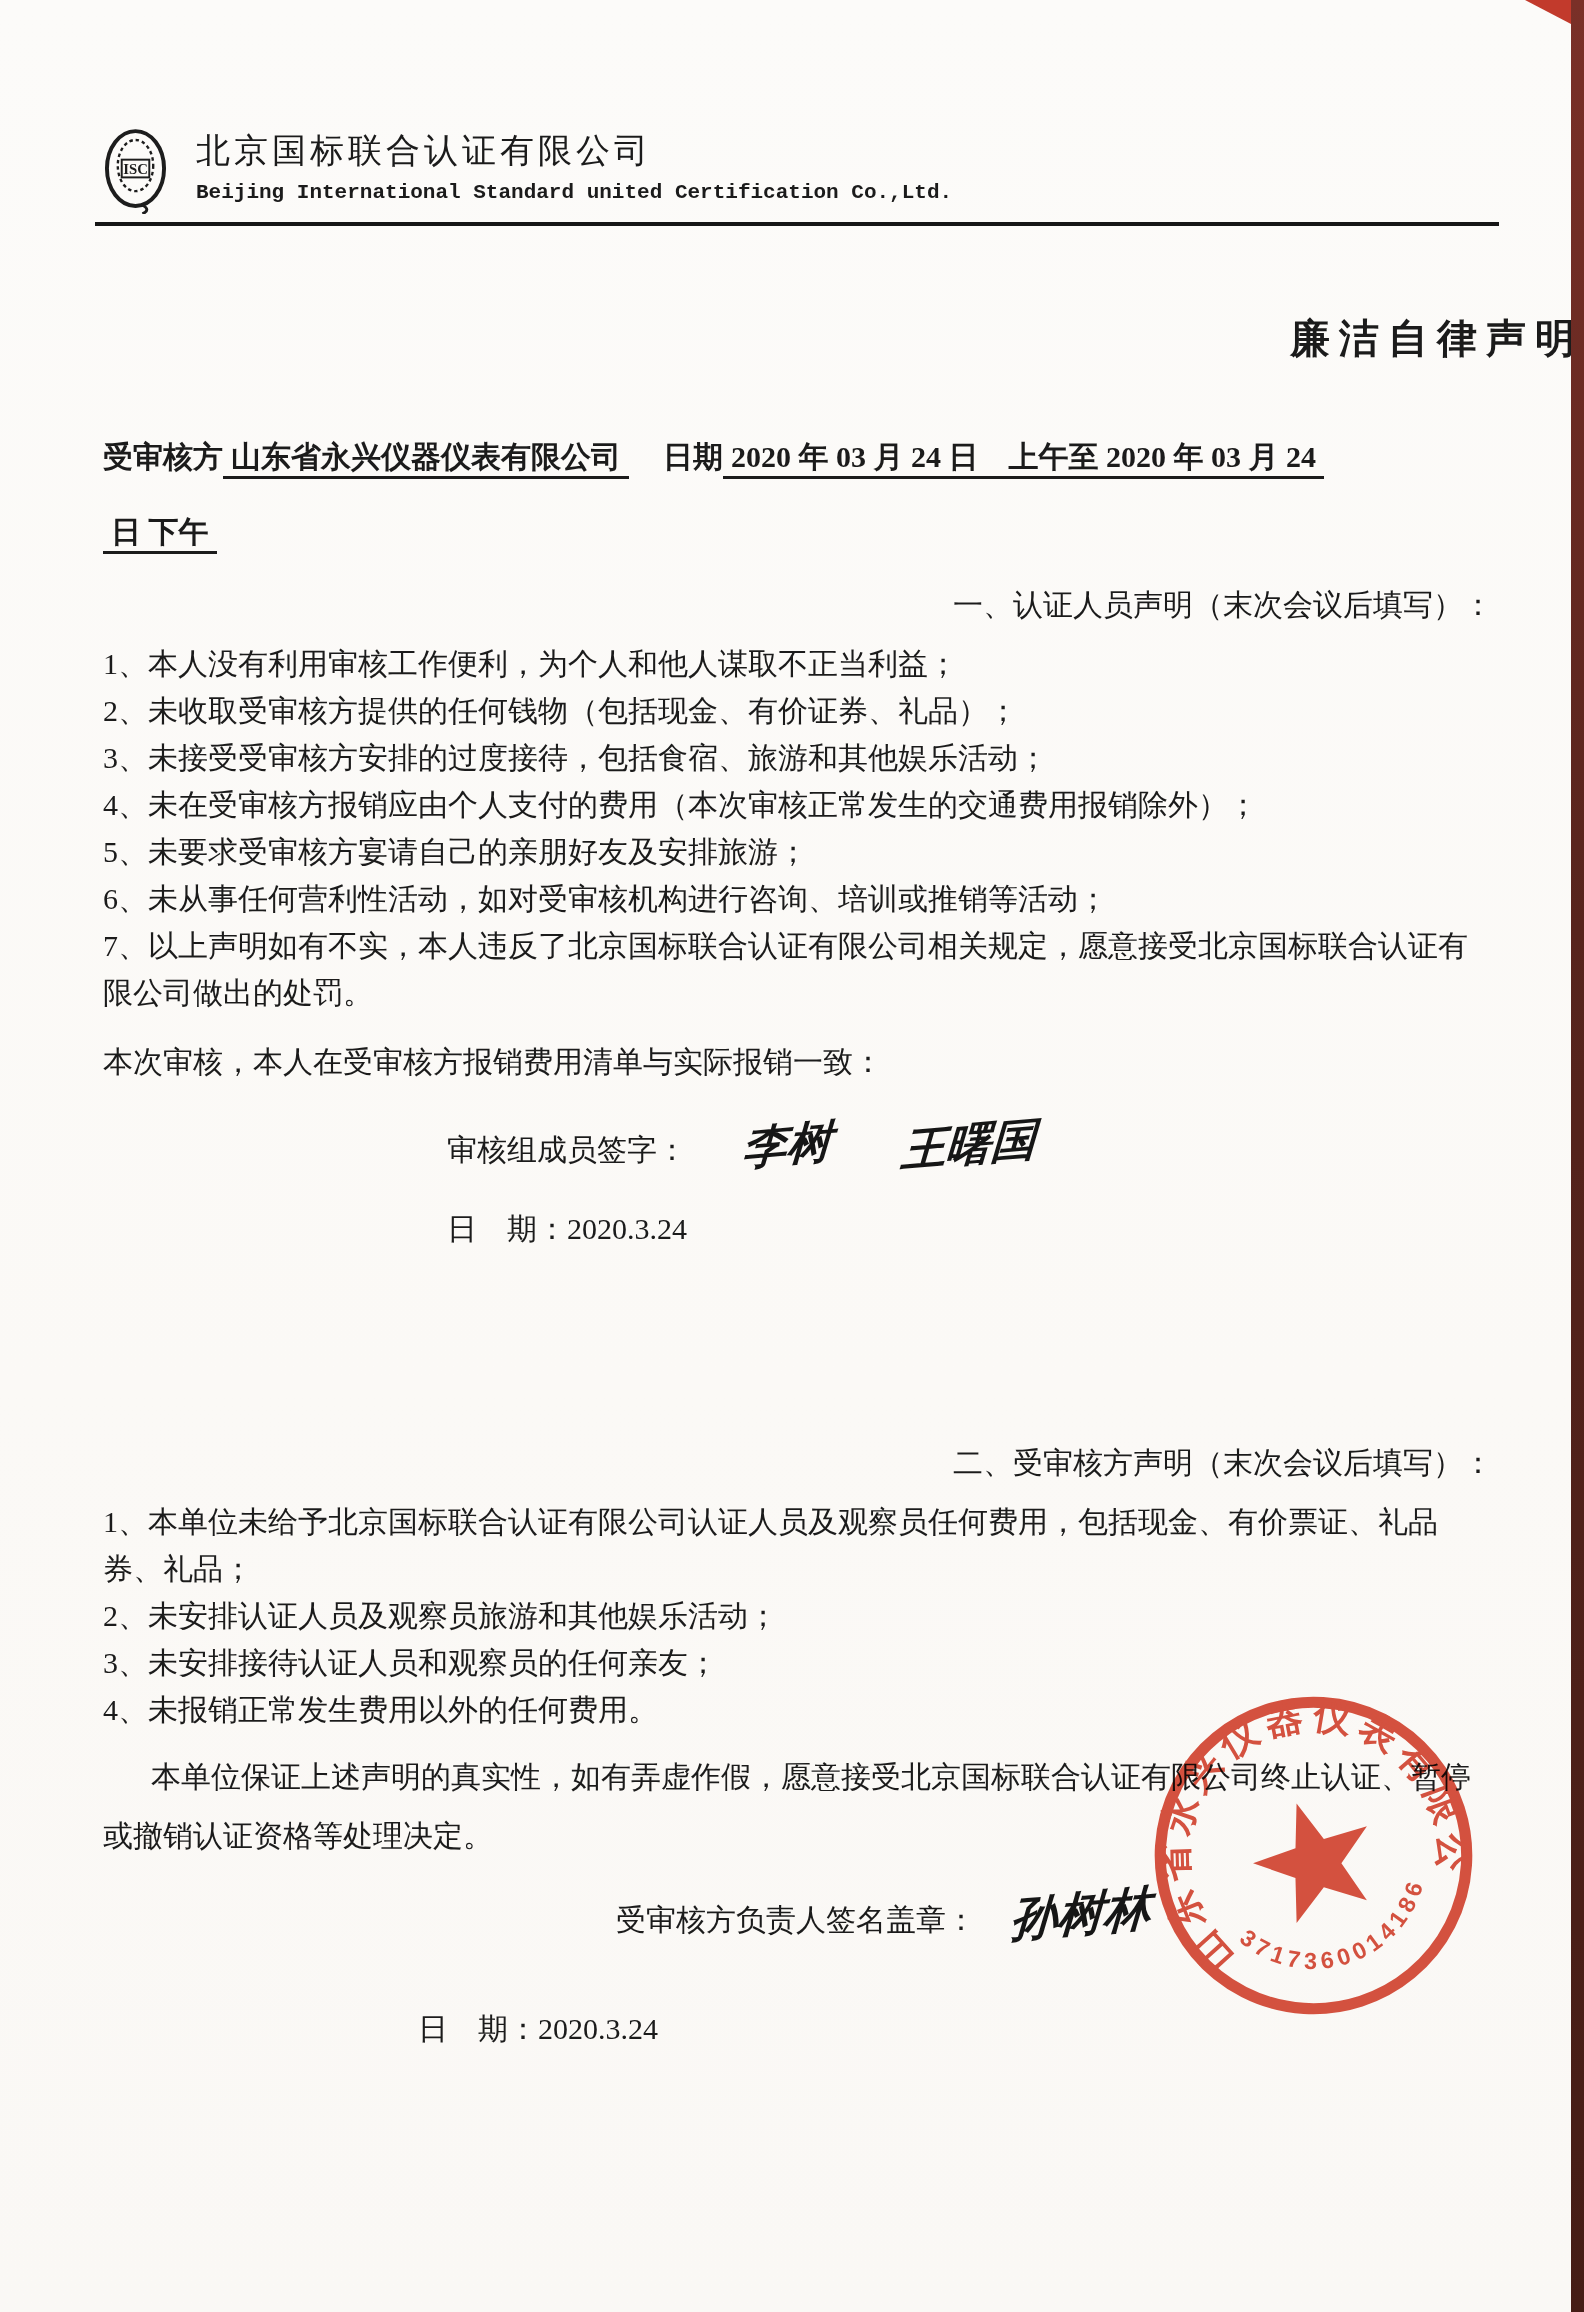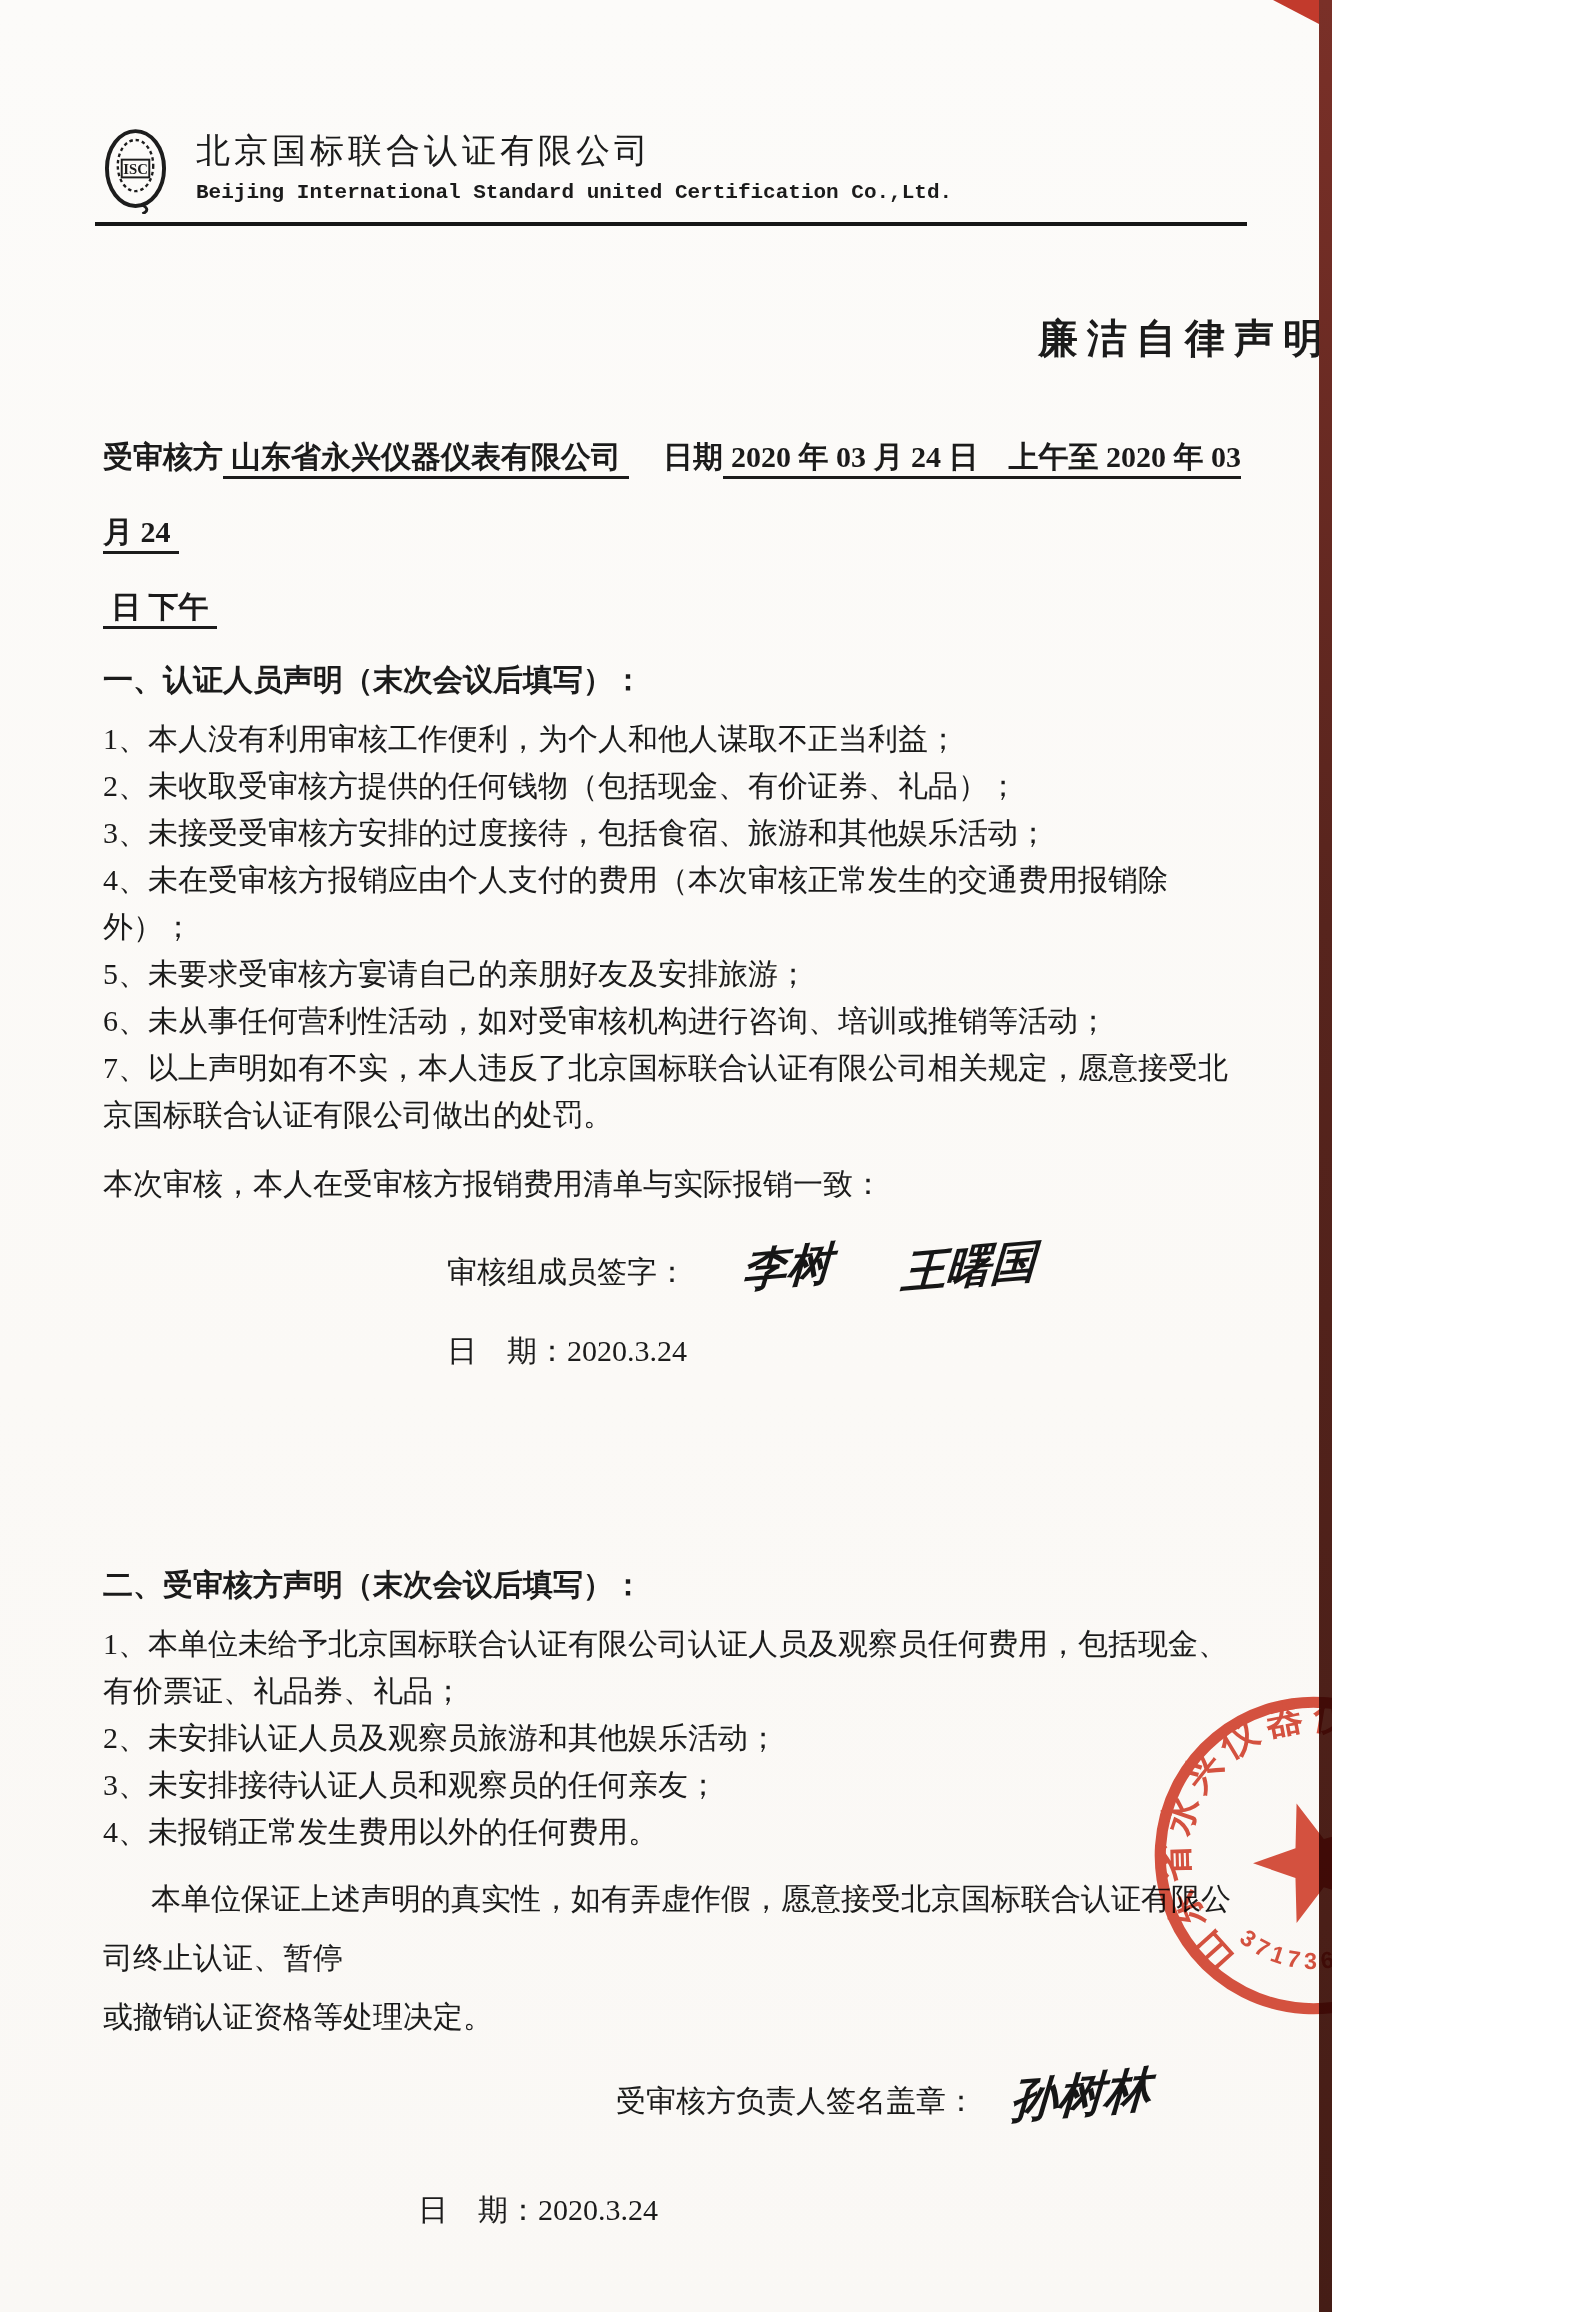--- a/index.html
+++ b/index.html
@@ -3,21 +3,21 @@
 <meta charset="utf-8">
 <style>
   html,body { margin:0; padding:0; }
   body {
     width:1584px; height:2313px;
     font-family:"Liberation Serif","DejaVu Serif",serif;
     color:#1b1b1b;
     background:#ffffff;
   }
   .page {
-    position:relative; width:1332px; height:2313px;
+    position:relative; width:1584px; height:2313px;
     background:linear-gradient(180deg,#fcfbf9 0%,#fbf9f6 60%,#faf8f5 100%);
     overflow:hidden;
   }
   
   .edge-right {
     position:absolute; right:0; top:0; width:13px; height:100%;
     background:linear-gradient(180deg,#7a3028 0%,#57241d 40%,#451d16 100%);
   }
   .corner-tr {
     position:absolute; right:13px; top:0; width:0; height:0;
@@ -33,21 +33,21 @@
   
   .title {
     margin:85px 0 0 0; text-align:right;
     font-family:"Liberation Sans","DejaVu Sans",sans-serif;
     font-size:40px; font-weight:bold; letter-spacing:9px;
   }
   
   .intro { margin:53px 91px 0 103px; font-size:30px; line-height:75px;font-weight:bold; }
   .u { border-bottom:3px solid #1c1c1c; padding:0 8px 3px 8px; }
   .datelabel { margin-left:34px; }
-  .s-heading { margin:16px 91px 0 103px; font-size:30px; font-weight:700; }
+  .s-heading { margin:16px 91px 0 103px; font-size:30px; font-weight:400;text-align:right; }
   .list { margin:14px 91px 0 103px; font-size:30px; line-height:47px; }
   .closing { margin:22px 91px 0 103px; font-size:30px; line-height:47px; }
   .closing2 { margin:14px 91px 0 103px; font-size:30px; line-height:59px; }
   .indent { text-indent:48px; display:block; }
   .sign-row { margin-top:30px; padding-left:447px; font-size:30px; }
   .sign-row2 { margin-top:18px; padding-left:616px; font-size:30px; position:relative; z-index:1; }
   .date-row { margin-top:34px; padding-left:447px; font-size:30px; }
   .date-row2 { margin-top:63px; padding-left:418px; font-size:30px; }
   .sig {
     display:inline-block; font-style:italic; font-weight:700; font-size:45px;

